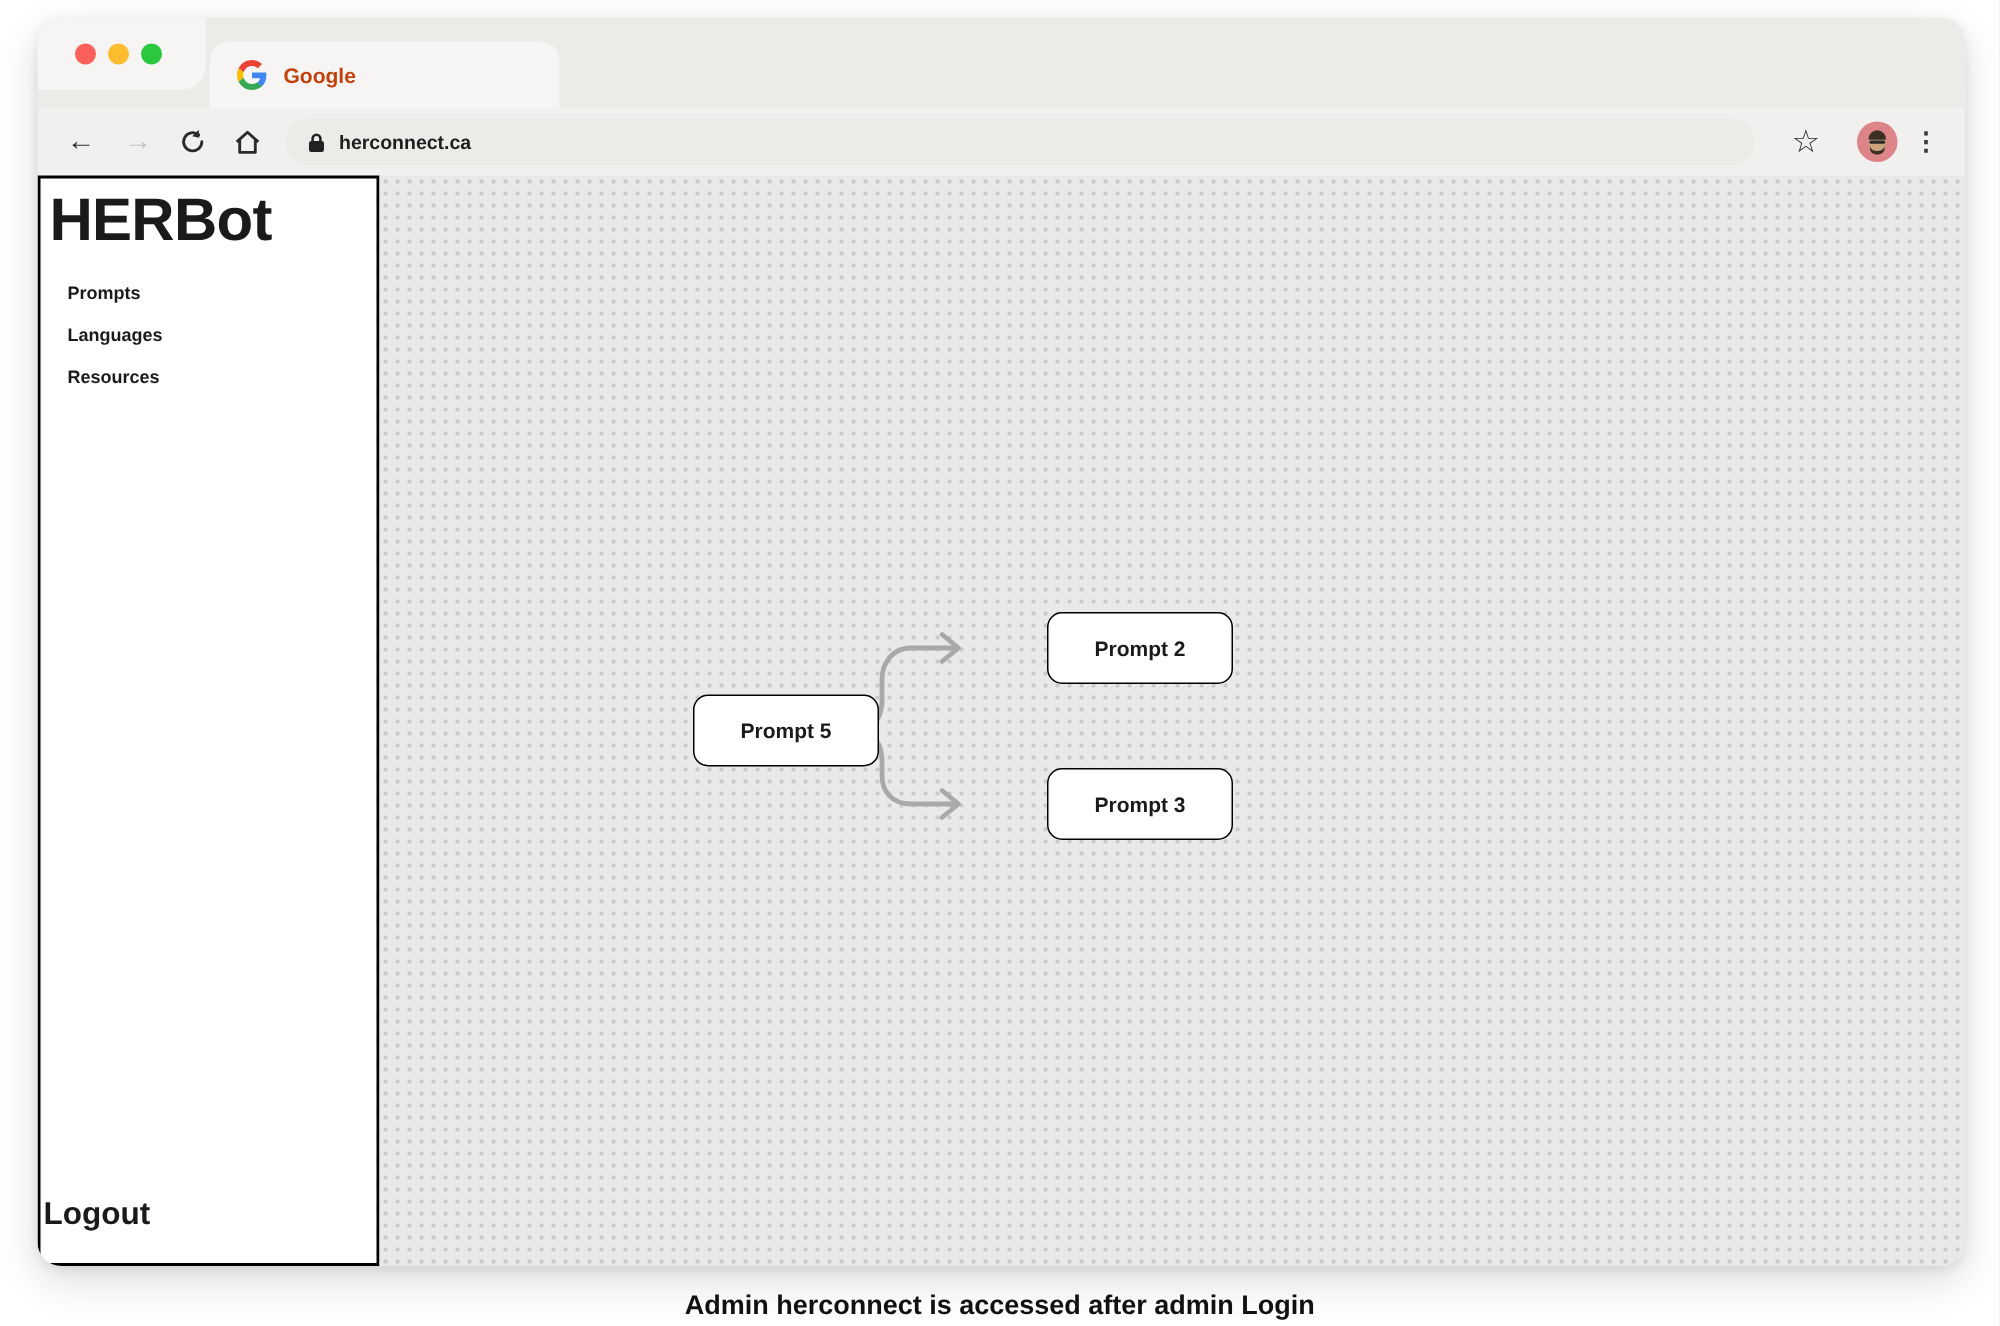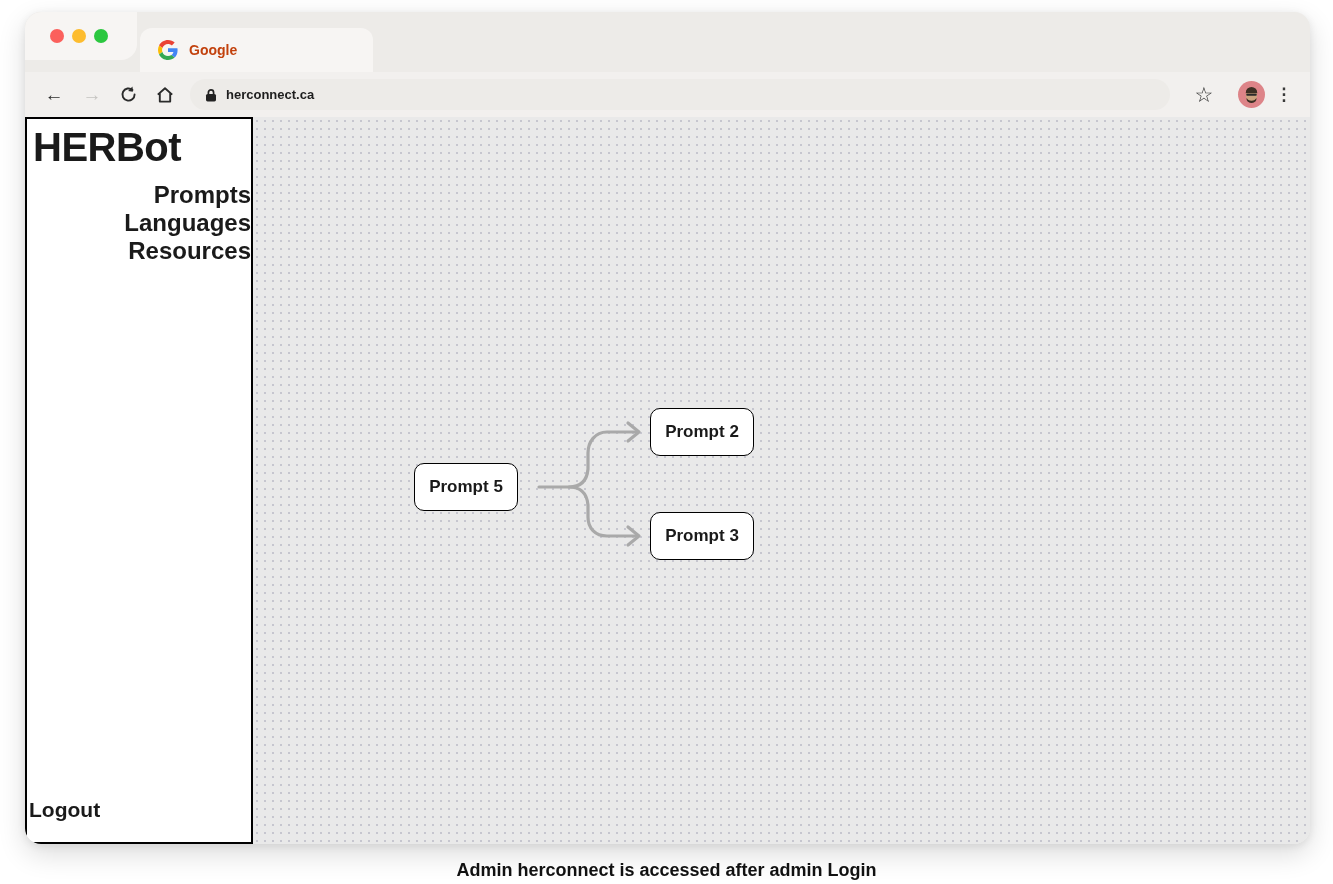--- a/index.html
+++ b/index.html
@@ -60,35 +60,35 @@
   
   .content { display:flex; height:727px; }
   .sidebar {
     width:228px; height:727px; background:#ffffff; border:2px solid #000;
     position:relative; padding:4px 0 0 4px; flex:none;
   }
   .sidebar-title {
     margin:2px 0 0 2px; font-size:40px; font-weight:bold; letter-spacing:-.5px; line-height:1.1;
   }
   .sidebar-menu { margin:12px 0 0 0; padding:0 0 0 14px; list-style:none; }
-  .sidebar-item { font-size:24px; font-weight:bold; line-height:28px; cursor:pointer;text-align:right; }
+  .sidebar-item { font-size:12px; font-weight:bold; line-height:28px; cursor:pointer; }
   .logout { position:absolute; left:2px; bottom:20px; font-size:21px; font-weight:bold; cursor:pointer; }
 
   .canvas {
     flex:1; position:relative;
     background-color:#e9e9e9;
     background-image:radial-gradient(#c6c6cf 1.1px, transparent 1.5px);
     background-size:8px 8px;
   }
   .connectors { position:absolute; left:0; top:0; width:100%; height:100%; }
   .node {
-    position:absolute; width:104px; height:48px; background:#fff;
+    position:absolute; width:124px; height:48px; background:#fff;
     border:1.6px solid #000; border-radius:10px;
     display:flex; align-items:center; justify-content:center;
-    font-size:17px; font-weight:bold; cursor:pointer;
+    font-size:14px; font-weight:bold; cursor:pointer;margin-left:48px;
   }
   .node-1 { left:161px; top:346px; }
   .node-2 { left:397px; top:291px; }
   .node-3 { left:397px; top:395px; }
 
   
   .caption {
     position:absolute; left:0; top:860px; width:100%;
     text-align:center; font-size:18px; font-weight:bold; color:#111;
   }

